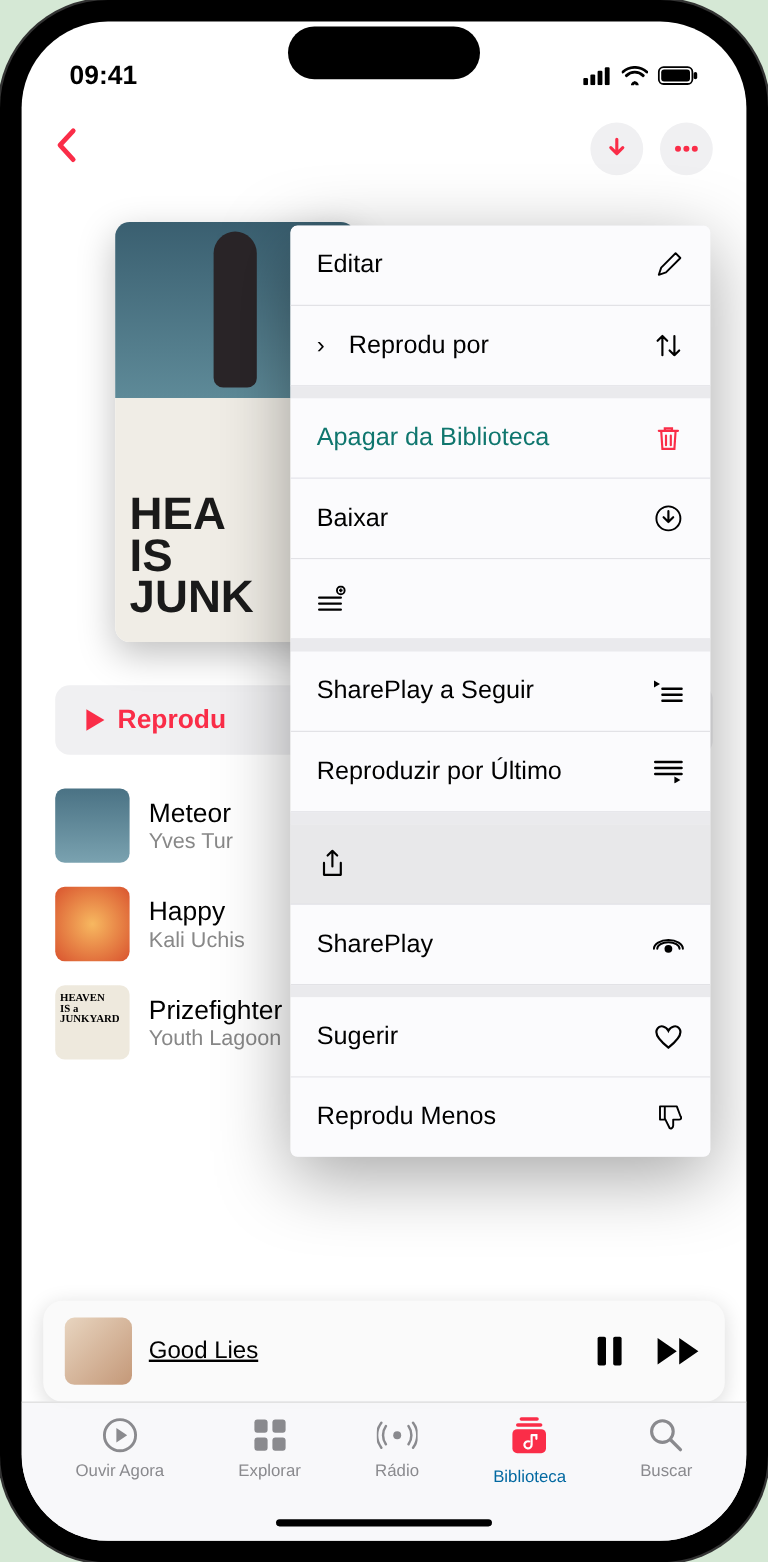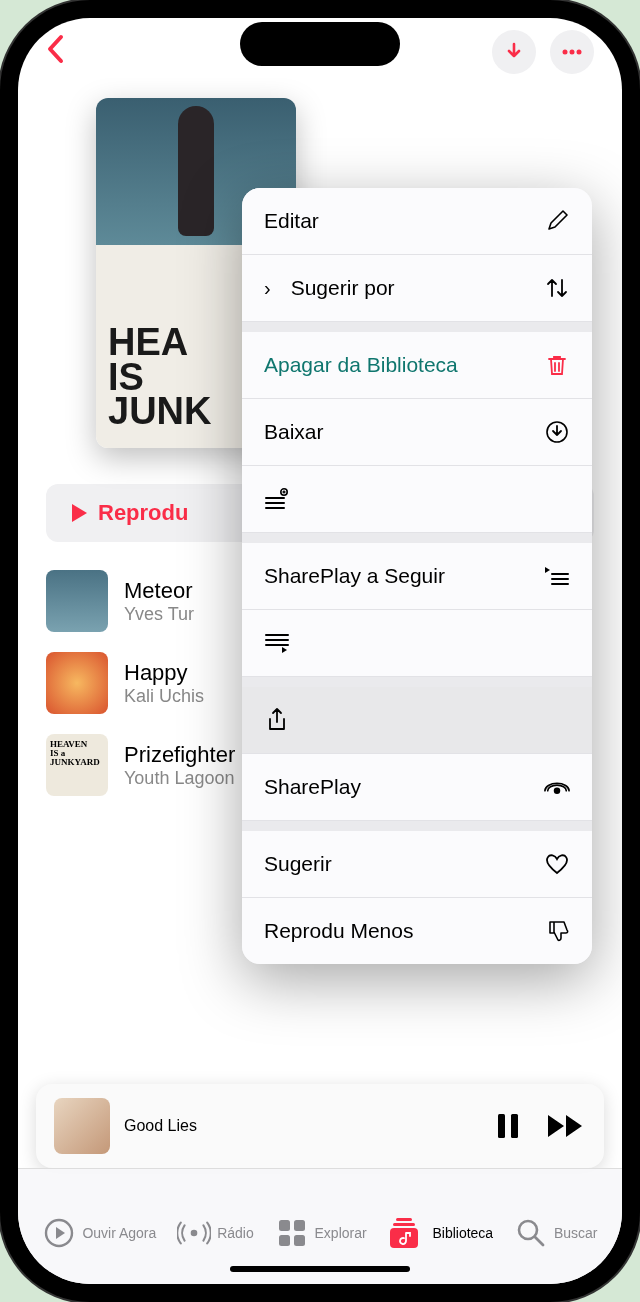--- a/index.html
+++ b/index.html
@@ -11,66 +11,85 @@
 .status-bar { display: flex; justify-content: space-between; align-items: center; padding: 18px 40px 0; height: 72px; }
 .status-time { font-weight: 600; font-size: 22px; }
 .status-icons { display: flex; gap: 8px; align-items: center; }
 
 .nav-header { display: flex; justify-content: space-between; align-items: center; padding: 12px 28px 4px; }
 .back-chevron { color: #fa2d48; font-size: 36px; font-weight: 400; }
 .header-right { display: flex; gap: 14px; }
 .hdr-btn { width: 44px; height: 44px; border-radius: 50%; background: #f0f0f2; display: flex; align-items: center; justify-content: center; }
 
 .content { padding: 0 0 0 0; height: calc(100% - 72px - 60px - 120px - 96px); position: relative; overflow: hidden; }
-.album-art { margin: 20px auto 0 78px; width: 200px; height: 350px; border-radius: 12px; background: linear-gradient(to bottom, #3a5f70 0%, #5e8a98 42%, #f0ede6 42%, #f0ede6 100%); position: relative; box-shadow: 0 10px 30px rgba(0,0,0,0.25); overflow:hidden; }
+.album-art { margin: 35px auto 0 78px; width: 200px; height: 350px; border-radius: 12px; background: linear-gradient(to bottom, #3a5f70 0%, #5e8a98 42%, #f0ede6 42%, #f0ede6 100%); position: relative; box-shadow: 0 10px 30px rgba(0,0,0,0.25); overflow:hidden; }
 .album-art-text { position: absolute; bottom: 20px; left: 12px; font-family: Impact, sans-serif; font-weight: 900; font-size: 38px; line-height: 0.9; color: #1a1a1a; }
 .figure { position:absolute; top:8px; left:50%; transform:translateX(-50%); width:36px; height:130px; background:#2a2528; border-radius:18px 18px 8px 8px;}
 .play-btn-row { margin: 36px 28px 18px; }
 .play-btn { background:#f0f0f2; border-radius:12px; padding:16px 24px; display:flex; align-items:center; gap:10px; color:#fa2d48; font-weight:600; font-size:22px;}
 
 .track-list { padding: 0 28px; }
 .track-row { display: flex; align-items: center; gap: 16px; padding: 10px 0; }
 .track-art { width: 62px; height: 62px; border-radius: 8px; flex-shrink: 0; }
 .art1 { background: linear-gradient(to bottom,#4a7284,#7aa2b0);}
 .art2 { background: radial-gradient(circle,#f7b860,#d9532e);}
 .art3 { background: linear-gradient(#eee9dd,#eee9dd); position:relative;}
 .art3::after{content:"HEAVEN\AIS a\AJUNKYARD"; white-space:pre; position:absolute; inset:0; font-size:9px; font-weight:900; font-family:Impact; padding:6px 4px; line-height:1;}
 .track-info { flex: 1; min-width:0; }
 .track-title { font-size: 22px; color: #000; white-space:nowrap; overflow:hidden; text-overflow:ellipsis; }
 .track-artist { font-size: 18px; color: #888; }
 .track-more { color:#888; font-size:28px; letter-spacing:2px;}
 
 .now-playing { position: absolute; bottom: 116px; left: 18px; right: 18px; height: 84px; background: #fafafa; border-radius: 16px; display:flex; align-items:center; padding:0 18px; gap:14px; box-shadow:0 4px 18px rgba(0,0,0,0.15);}
 .np-art { width:56px; height:56px; border-radius:8px; background:linear-gradient(135deg,#e8d5c0,#c49878);}
-.np-title { flex:1; font-size:16px; }
+.np-title { flex:1; font-size:20px;text-decoration:underline; }
 .np-controls{ display:flex; gap:26px; align-items:center;}
 
 .tab-bar { position: absolute; bottom: 0; left: 0; right: 0; height: 116px; background: rgba(248,248,250,0.94); display:flex; justify-content:space-around; padding:12px 14px 0; border-top:0.5px solid #ddd;}
-.tab { display:flex; flex-direction:row; align-items:center; gap:6px; font-size:14px; color:#8a8a8e;}
-.tab.active{ color:#000000;gap:11px; }
+.tab { display:flex; flex-direction:column; align-items:center; gap:6px; font-size:14px; color:#8a8a8e;}
+.tab.active{ color:#0369a1;gap:11px; }
 .tab-icon{ width:34px; height:30px; display:flex; align-items:center; justify-content:center;}
 .home-indicator{ position:absolute; bottom:12px; left:50%; transform:translateX(-50%); width:180px; height:6px; background:#000; border-radius:3px;}
 
-.context-menu { position:absolute; top:170px; right:30px; width:350px; background:#f3f3f5; border-radius:18px; overflow:hidden; box-shadow:0 16px 60px rgba(0,0,0,0.35); z-index:50;}
+.context-menu { position:absolute; top:170px; right:30px; width:350px; background:#f3f3f5; border-radius:6px; overflow:hidden; box-shadow:0 16px 60px rgba(0,0,0,0.35); z-index:50;}
 .menu-item { display:flex; align-items:center; justify-content:space-between; padding:20px 22px; background:#fbfbfd; font-size:21px; border-bottom:0.5px solid #e2e2e6;}
 .menu-item.highlighted { background:#e8e8ea; }
 .menu-item.danger { color:#0f766e; }
 .menu-item.danger svg { stroke:#fa2d48; }
 .menu-group-sep { height:10px; background:#eaeaed; }
 .menu-icon { width:26px; height:26px; display:flex; align-items:center; justify-content:center;}
 .menu-left{ display:flex; align-items:center; gap:14px;}
 .chev-sub{ font-size:20px; margin-right:6px;}
 </style>
 </head>
 <body>
 
 <div class="phone-frame">
   <div class="notch"></div>
   <div class="phone-screen">
 
+    <div class="status-bar">
+      <div class="status-time">09:41</div>
+      <div class="status-icons">
+        <svg width="24" height="16" viewBox="0 0 24 16">
+            <rect x="0" y="10" width="4" height="6" rx="1" fill="#000"></rect>
+            <rect x="6" y="7" width="4" height="9" rx="1" fill="#000"></rect>
+            <rect x="12" y="4" width="4" height="12" rx="1" fill="#000"></rect>
+            <rect x="18" y="1" width="4" height="15" rx="1" fill="#000"></rect>
+          </svg>
+        <svg width="22" height="16" viewBox="0 0 22 16">
+            <path d="M11 14 a2 2 0 1 0 0.01 0 M4 8 a10 10 0 0 1 14 0 M1 5 a15 15 0 0 1 20 0" stroke="#000" stroke-width="2.4" fill="none" stroke-linecap="round"></path>
+          </svg>
+        <svg width="34" height="16" viewBox="0 0 34 16">
+            <rect x="1" y="1" width="28" height="14" rx="4" stroke="#000" stroke-width="1.5" fill="none"></rect>
+            <rect x="3" y="3" width="24" height="10" rx="2.5" fill="#000"></rect>
+            <rect x="30" y="5" width="3" height="6" rx="1.5" fill="#000"></rect>
+          </svg>
+      </div>
+    </div>
 
     <div class="nav-header">
       <div class="back-chevron">
         <svg width="20" height="30" viewBox="0 0 20 30">
             <path d="M15 3 L4 15 L15 27" stroke="#fa2d48" stroke-width="4" fill="none" stroke-linecap="round" stroke-linejoin="round"></path>
           </svg>
       </div>
       <div class="header-right">
         <div class="hdr-btn">
           <svg width="22" height="22" viewBox="0 0 22 22">
@@ -136,21 +155,21 @@
         <span>Editar</span>
         <span class="menu-icon">
             <svg width="22" height="22" viewBox="0 0 22 22">
               <path d="M3 19 l2 -6 l12 -12 l4 4 l-12 12 z" stroke="#000" stroke-width="1.6" fill="none" stroke-linejoin="round"></path>
             </svg>
           </span>
       </div>
       <div class="menu-item">
         <span class="menu-left">
             <span class="chev-sub">›</span>
-            <span>Sugerir por</span>
+            <span>Reprodu por</span>
           </span>
         <span class="menu-icon">
             <svg width="24" height="22" viewBox="0 0 24 22">
               <path d="M7 3 v16 M3 7 l4 -4 l4 4 M17 19 v-16 M13 15 l4 4 l4 -4" stroke="#000" stroke-width="1.8" fill="none" stroke-linecap="round" stroke-linejoin="round"></path>
             </svg>
           </span>
       </div>
       <div class="menu-group-sep"></div>
       <div class="menu-item danger">
         <span>Apagar da Biblioteca</span>
@@ -182,20 +201,21 @@
       <div class="menu-item">
         <span>SharePlay a Seguir</span>
         <span class="menu-icon">
             <svg width="26" height="20" viewBox="0 0 26 20">
               <path d="M8 8 h16 M8 13 h16 M8 18 h16" stroke="#000" stroke-width="2" stroke-linecap="round"></path>
               <path d="M1 1 l5 3 l-5 3 z" fill="#000"></path>
             </svg>
           </span>
       </div>
       <div class="menu-item">
+        <span>Reproduzir por Último</span>
         <span class="menu-icon">
             <svg width="26" height="20" viewBox="0 0 26 20">
               <path d="M2 2 h22 M2 7 h22 M2 12 h22" stroke="#000" stroke-width="2" stroke-linecap="round"></path>
               <path d="M18 15 l5 3 l-5 3 z" fill="#000" transform="translate(0,-1)"></path>
             </svg>
           </span>
       </div>
       <div class="menu-group-sep"></div>
       <div class="menu-item highlighted">
         <span class="menu-icon">
@@ -252,38 +272,38 @@
         <div class="tab-icon">
             <svg width="32" height="32" viewBox="0 0 32 32">
               <circle cx="16" cy="16" r="13" stroke="#8a8a8e" stroke-width="2.4" fill="none"></circle>
               <path d="M13 10 l9 6 l-9 6 z" fill="#8a8a8e"></path>
             </svg>
           </div>
         <span>Ouvir Agora</span>
       </div>
       <div class="tab">
         <div class="tab-icon">
-            <svg width="36" height="28" viewBox="0 0 36 28">
-              <path d="M8 6 a14 14 0 0 0 0 16 M4 3 a18 18 0 0 0 0 22 M28 6 a14 14 0 0 1 0 16 M32 3 a18 18 0 0 1 0 22" stroke="#8a8a8e" stroke-width="2.2" fill="none" stroke-linecap="round"></path>
-              <circle cx="18" cy="14" r="3.5" fill="#8a8a8e"></circle>
-            </svg>
-          </div>
-        <span>Rádio</span>
-      </div>
-      <div class="tab">
-        <div class="tab-icon">
             <svg width="30" height="30" viewBox="0 0 30 30">
               <rect x="2" y="2" width="11" height="11" rx="2.5" fill="#8a8a8e"></rect>
               <rect x="17" y="2" width="11" height="11" rx="2.5" fill="#8a8a8e"></rect>
               <rect x="2" y="17" width="11" height="11" rx="2.5" fill="#8a8a8e"></rect>
               <rect x="17" y="17" width="11" height="11" rx="2.5" fill="#8a8a8e"></rect>
             </svg>
           </div>
         <span>Explorar</span>
       </div>
+      <div class="tab">
+        <div class="tab-icon">
+            <svg width="36" height="28" viewBox="0 0 36 28">
+              <path d="M8 6 a14 14 0 0 0 0 16 M4 3 a18 18 0 0 0 0 22 M28 6 a14 14 0 0 1 0 16 M32 3 a18 18 0 0 1 0 22" stroke="#8a8a8e" stroke-width="2.2" fill="none" stroke-linecap="round"></path>
+              <circle cx="18" cy="14" r="3.5" fill="#8a8a8e"></circle>
+            </svg>
+          </div>
+        <span>Rádio</span>
+      </div>
       <div class="tab active">
         <div class="tab-icon">
             <svg width="32" height="32" viewBox="0 0 32 32">
               <rect x="8" y="1" width="16" height="3" rx="1.5" fill="#fa2d48"></rect>
               <rect x="5" y="6" width="22" height="3" rx="1.5" fill="#fa2d48"></rect>
               <rect x="2" y="11" width="28" height="20" rx="4" fill="#fa2d48"></rect>
               <path d="M18 16 v8 a3 3 0 1 1 -2 -2.8 M18 16 h4 v3" stroke="#fff" stroke-width="1.8" fill="none" stroke-linecap="round"></path>
             </svg>
           </div>
         <span>Biblioteca</span>

